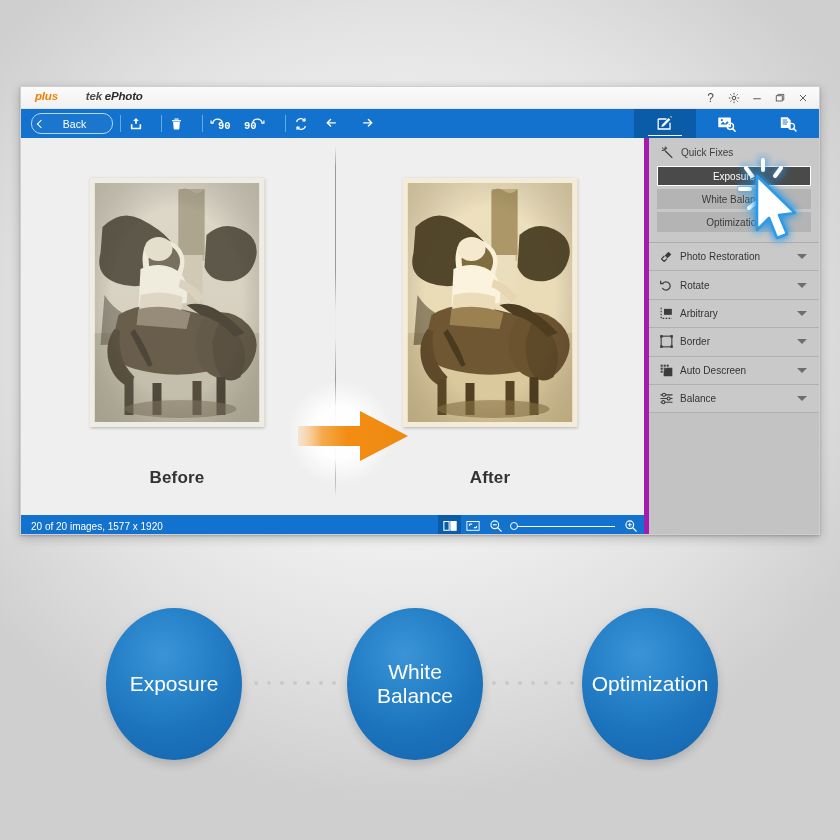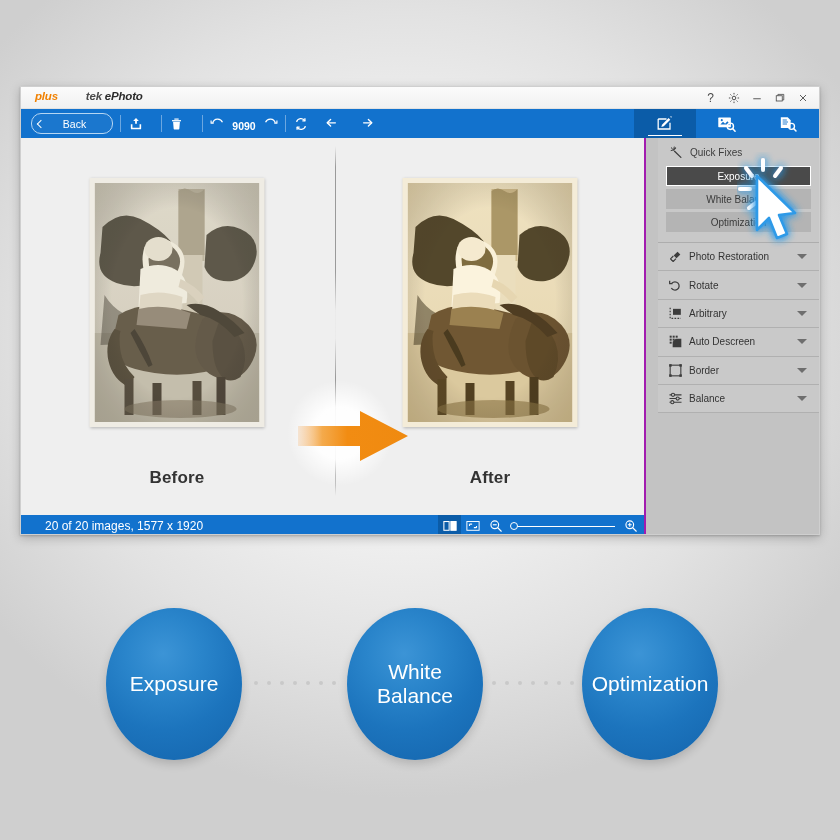--- a/index.html
+++ b/index.html
@@ -103,22 +103,23 @@
     border-bottom: 1.4px solid #ffffff;
     transform: translateY(-50%) rotate(45deg);
   }
   .tb-sep {
     width: 1px; height: 17px;
     background: rgba(255,255,255,0.38);
     margin: 0 7px;
   }
   .tb-icon {
     width: 26px; height: 24px;
-    display: flex; align-items: center; justify-content: space-between;
+    display: flex; align-items: center; justify-content: flex-start;
     color: #fff;
+    font-family: Liberation Mono, monospace;
   }
   .tb-icon svg { display: block; }
   .rot-label {
     color: #fff;
     font-size: 10.5px;
     font-weight: bold;
   }
 
   
   #tabstrip {
@@ -242,22 +243,22 @@
     position: absolute;
     left: 0; bottom: 0;
     width: 625px;
     height: 22px;
     background: #1272cd;
     display: flex;
     align-items: center;
   }
   #status-text {
     color: #ffffff;
-    font-size: 12px;
-    margin-left: 24px;
+    font-size: 10px;
+    margin-left: 10px;
     white-space: nowrap;
   }
   #zoom-controls {
     position: absolute;
     right: 0; top: 0;
     height: 22px;
     display: flex;
     align-items: center;
   }
   .zc-btn {
@@ -289,23 +290,22 @@
     box-sizing: border-box;
   }
 
   
   #sidebar {
     position: absolute;
     right: 0; top: 0;
     width: 175px;
     height: 399px;
     background: #c3c3c3;
-    border-left: 2px solid #a21caf;
+    border-left: 5px solid #a21caf;
     box-sizing: border-box;
-    padding-left: 12px;
   }
 
   #quickfixes {
     position: relative;
     padding: 8px 8px 10px 8px;
     background: #c8c8c8;
   }
   #qf-header {
     display: flex;
     align-items: center;
@@ -778,45 +778,45 @@
                 <path d="M2.6 2v12.8h12.8" stroke-width="1.4" stroke-dasharray="2 1.6"></path>
               </svg>
             </span>
             <span class="sb-label">Arbitrary</span>
             <span class="sb-chevron"></span>
           </div>
 
 
           <div class="sb-item">
             <span class="sb-icon">
+              <svg width="15" height="15" viewBox="0 0 18 18" fill="none" stroke="#3c3c3c" stroke-width="1.3">
+                <rect x="2.6" y="2.6" width="12.8" height="12.8"></rect>
+                <rect x="1.4" y="1.4" width="3" height="3" fill="#3c3c3c" stroke="none"></rect>
+                <rect x="13.6" y="1.4" width="3" height="3" fill="#3c3c3c" stroke="none"></rect>
+                <rect x="1.4" y="13.6" width="3" height="3" fill="#3c3c3c" stroke="none"></rect>
+                <rect x="13.6" y="13.6" width="3" height="3" fill="#3c3c3c" stroke="none"></rect>
+              </svg>
+            </span>
+            <span class="sb-label">Border</span>
+            <span class="sb-chevron"></span>
+          </div>
+
+          <div class="sb-item">
+            <span class="sb-icon">
               <svg width="15" height="15" viewBox="0 0 18 18" fill="#3c3c3c">
                 <rect x="2" y="2" width="2.4" height="2.4"></rect>
                   <rect x="5.6" y="2" width="2.4" height="2.4"></rect>
                 <rect x="2" y="5.6" width="2.4" height="2.4"></rect>
                   <rect x="9.2" y="2" width="2.4" height="2.4"></rect>
                 <rect x="5.6" y="5.6" width="2.4" height="2.4"></rect>
                   <rect x="2" y="9.2" width="2.4" height="2.4"></rect>
                 <path d="M9.2 5.6h6.8v10.4H5.6V9.2z"></path>
               </svg>
             </span>
             <span class="sb-label">Auto Descreen</span>
-            <span class="sb-chevron"></span>
-          </div>
-
-          <div class="sb-item">
-            <span class="sb-icon">
-              <svg width="15" height="15" viewBox="0 0 18 18" fill="none" stroke="#3c3c3c" stroke-width="1.3">
-                <rect x="2.6" y="2.6" width="12.8" height="12.8"></rect>
-                <rect x="1.4" y="1.4" width="3" height="3" fill="#3c3c3c" stroke="none"></rect>
-                <rect x="13.6" y="1.4" width="3" height="3" fill="#3c3c3c" stroke="none"></rect>
-                <rect x="1.4" y="13.6" width="3" height="3" fill="#3c3c3c" stroke="none"></rect>
-                <rect x="13.6" y="13.6" width="3" height="3" fill="#3c3c3c" stroke="none"></rect>
-              </svg>
-            </span>
-            <span class="sb-label">Border</span>
             <span class="sb-chevron"></span>
           </div>
 
           <div class="sb-item">
             <span class="sb-icon">
               <svg width="15" height="15" viewBox="0 0 18 18" fill="none" stroke="#3c3c3c" stroke-width="1.3">
                 <path d="M1.8 4.6h14.4M1.8 9h14.4M1.8 13.4h14.4"></path>
                 <circle cx="6" cy="4.6" r="1.9" fill="#c9c9c9"></circle>
                 <circle cx="11.6" cy="9" r="1.9" fill="#c9c9c9"></circle>
                 <circle cx="5.2" cy="13.4" r="1.9" fill="#c9c9c9"></circle>

